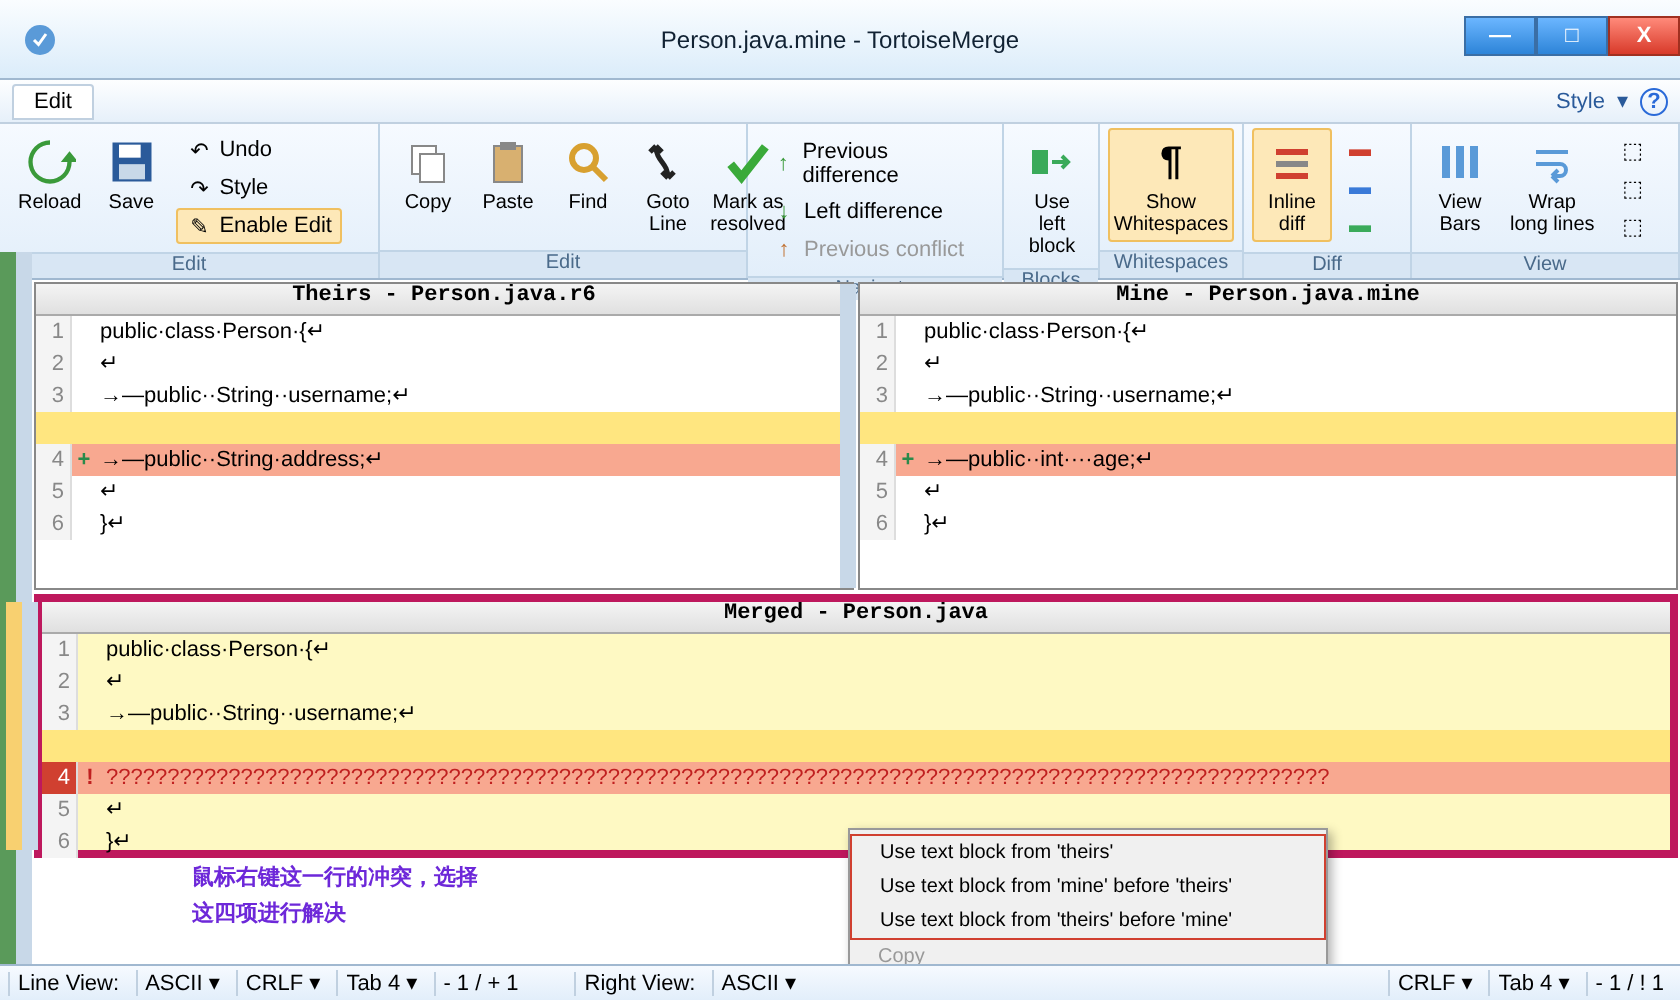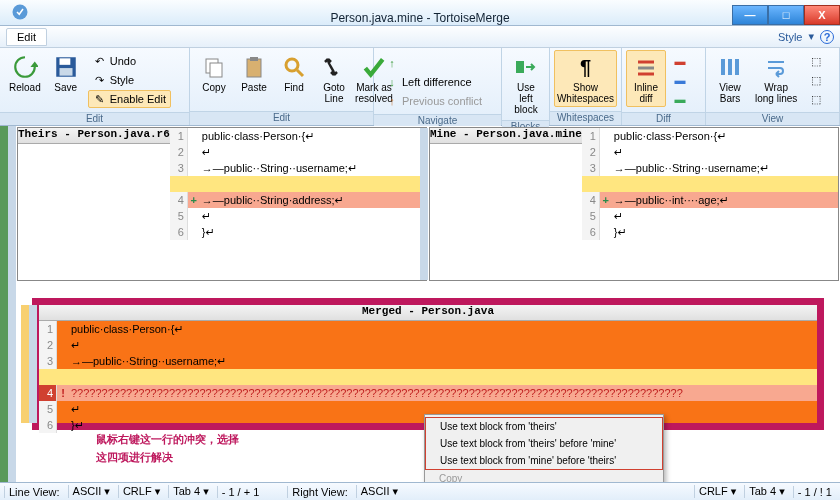--- a/index.html
+++ b/index.html
@@ -1,17 +1,17 @@
 <!DOCTYPE html>
 <html><head>
 <meta charset="utf-8">
 <style>
 *{box-sizing:border-box;margin:0;padding:0;font-family:"Segoe UI",Tahoma,sans-serif;font-size:11px}
 body{background:#fff;width:840px;height:500px;overflow:hidden;position:relative}
-.tb{height:26px;background:linear-gradient(#fafdff,#dbecfa);display:flex;align-items:flex-end;border-bottom:1px solid #a0b8d0;position:relative}
+.tb{height:40px;background:linear-gradient(#fafdff,#dbecfa);display:flex;align-items:center;border-bottom:1px solid #a0b8d0;position:relative}
 .tb .logo{width:40px;height:26px;display:flex;align-items:center;justify-content:center}
 .tb .logo svg{width:18px;height:18px}
 .tb .title{position:absolute;left:50%;transform:translateX(-50%);font-size:12px;color:#123}
 .wbtns{margin-left:auto;display:flex}
 .wbtn{width:36px;height:20px;display:flex;align-items:center;justify-content:center;color:#fff;font-weight:bold;border:1px solid #3a6ea5;background:linear-gradient(#6bb6ff,#2d84d8);margin-top:-3px}
 .wbtn.cl{background:linear-gradient(#ff8a7a,#d83a2a);border-color:#a03020}
 .mt{height:22px;background:linear-gradient(#fdfeff,#e6f0fa);border-bottom:1px solid #c0d0e0;display:flex;align-items:center;padding:0 6px}
 .mt .tab{padding:2px 10px;border:1px solid #c0d0e0;background:#fff;border-radius:2px 2px 0 0;margin-right:4px}
 .mt .right{margin-left:auto;display:flex;align-items:center;gap:6px;color:#2a5a9a}
 .rbn{height:78px;background:linear-gradient(#f6faff,#e2eefa);border-bottom:1px solid #a0b8d0;display:flex}
@@ -20,35 +20,35 @@
 .grp .lbl{height:14px;text-align:center;font-size:10px;color:#4a6a8a;background:#d8e6f4;border-top:1px solid #c0d4e6}
 .rb{display:flex;flex-direction:column;align-items:center;padding:2px 4px;min-width:40px;text-align:center;cursor:pointer;border:1px solid transparent;border-radius:2px}
 .rb.on{background:#fde8b8;border-color:#f0c060}
 .rb .ic{width:28px;height:28px;display:flex;align-items:center;justify-content:center;margin-bottom:1px}
 .rb .tx{font-size:10px;line-height:11px}
 .sm{display:flex;flex-direction:column;padding:2px;gap:1px}
 .smb{display:flex;align-items:center;gap:3px;padding:1px 4px;font-size:10px;cursor:pointer;border:1px solid transparent;border-radius:2px}
 .smb.on{background:#fde8b8;border-color:#f0c060}
 .smb .si{width:14px;height:14px;display:flex;align-items:center;justify-content:center}
 .wa{display:flex;height:156px}
-.pane{flex:1;border:1px solid #888;margin:1px;display:flex;flex-direction:row;background:#fff;position:relative}
+.pane{flex:1;border:1px solid #888;margin:1px;display:flex;flex-direction:column;background:#fff;position:relative}
 .ph{height:16px;background:linear-gradient(#f4f4f4,#e0e0e0);border-bottom:1px solid #aaa;text-align:center;font-family:"Courier New",monospace;font-weight:bold;font-size:11px}
 .gut{position:absolute;left:-10px;top:0;bottom:0;width:8px;background:#c8d8e8}
 .code{flex:1;font-family:"Courier New",monospace;font-size:12px;line-height:16px;position:relative;overflow:hidden}
 .ln{display:flex;height:16px;align-items:center}
 .lno{width:18px;text-align:right;color:#888;background:#f4f4f4;border-right:1px solid #ddd;padding-right:3px;flex-shrink:0}
 .mk{width:12px;flex-shrink:0;text-align:center;color:#2a8a4a;font-weight:bold}
 .ct{flex:1;white-space:pre;padding-left:2px}
 .yl{background:#ffe680}
 .rd{background:#f8a890}
-.mpane{border:7px solid #be185d;margin:16px;background:#f97316;position:relative;height:132px}
+.mpane{border:4px solid #be185d;margin:1px;background:#fef9c3;position:relative;height:132px}
 .mgut{position:absolute;left:-10px;top:0;bottom:0;width:8px;background:#c8d8e8}
 .ygut{position:absolute;top:0;bottom:0;width:8px;background:#f8d070}
 .cf{background:#f8a890;color:#c02020}
-.anno{position:absolute;color:#be185d;font-family:"SimSun","Microsoft YaHei";font-size:14px;font-weight:bold;line-height:18px}
+.anno{position:absolute;color:#6d28d9;font-family:"SimSun","Microsoft YaHei";font-size:14px;font-weight:bold;line-height:18px}
 .ctx{position:absolute;background:#f0f0f0;border:1px solid #999;box-shadow:2px 2px 5px rgba(0,0,0,.3);padding:2px 0}
 .ctx .ci{padding:3px 14px;font-size:10px;cursor:pointer}
 .ctx .ci.dis{color:#999}
 .ctx .active{border:1px solid #d04030;margin:0}
 .sb{position:absolute;bottom:0;left:0;right:0;height:18px;background:linear-gradient(#f6faff,#e2eefa);border-top:1px solid #a0b8d0;display:flex;align-items:center;font-size:10px;padding:0 4px;gap:4px}
 .sb .seg{padding:0 4px;border-left:1px solid #c0d0e0}
 .strut{position:absolute;left:0;top:126px;width:8px;height:calc(100% - 144px);background:#5a9a5a}
 .strut2{position:absolute;left:8px;top:126px;width:8px;height:calc(100% - 144px);background:#c8d8e8}
 </style>
 </head>
@@ -164,20 +164,21 @@
 resolved</div>
         </div>
     </div>
     <div class="lbl">Edit</div>
   </div>
   <div class="grp" style="width:128px">
     <div class="items">
         <div class="sm" style="padding-top:4px">
       <div class="smb">
             <span class="si" style="color:#3a9a3a">↑</span>
+            <span>Previous difference</span>
           </div>
       <div class="smb">
             <span class="si" style="color:#3a9a3a">↓</span>
             <span>Left difference</span>
           </div>
       <div class="smb">
             <span class="si" style="color:#c07030">↑</span>
             <span style="color:#999">Previous conflict</span>
           </div>
     </div>
@@ -408,22 +409,22 @@
 </div>
 
 <div class="anno" style="left:96px;top:430px">
   <div>鼠标右键这一行的冲突，选择</div>
     <div>这四项进行解决</div>
 </div>
 
 <div class="ctx" style="left:424px;top:414px;width:240px">
   <div class="active">
     <div class="ci">Use text block from 'theirs'</div>
+    <div class="ci">Use text block from 'mine' before 'theirs'</div>
     <div class="ci">Use text block from 'theirs' before 'mine'</div>
-    <div class="ci">Use text block from 'mine' before 'theirs'</div>
   </div>
   <div class="ci dis">Copy</div>
 
 </div>
 
 <div class="sb">
   <span class="seg">Line View:</span>
   <span class="seg"><span>ASCII</span> ▾</span>
   <span class="seg"><span>CRLF</span> ▾</span>
   <span class="seg"><span>Tab 4</span> ▾</span>

